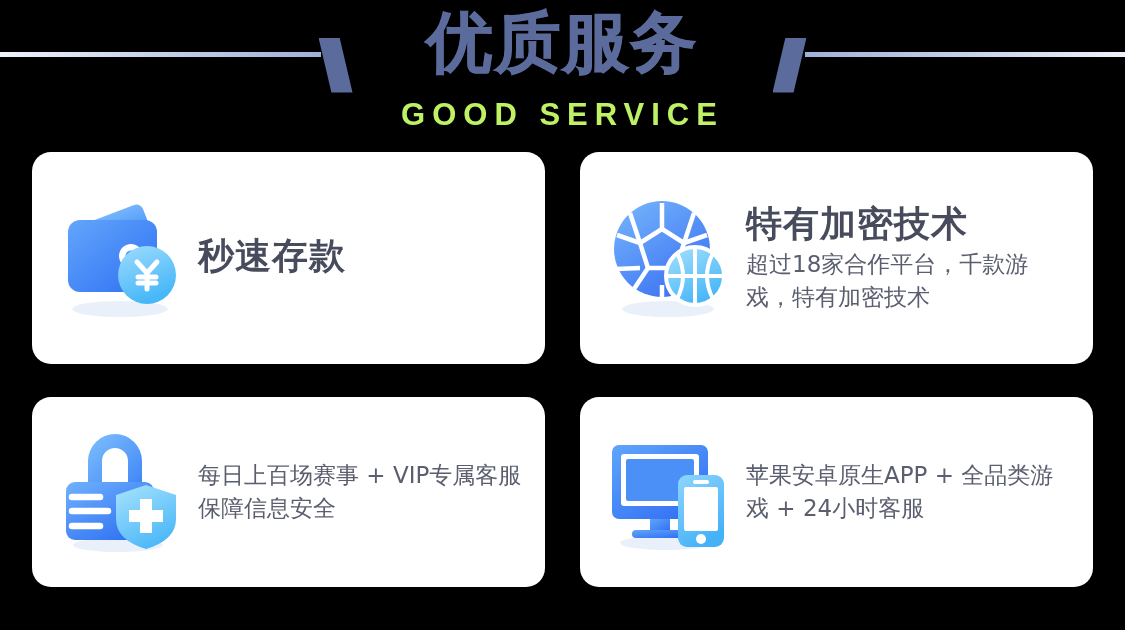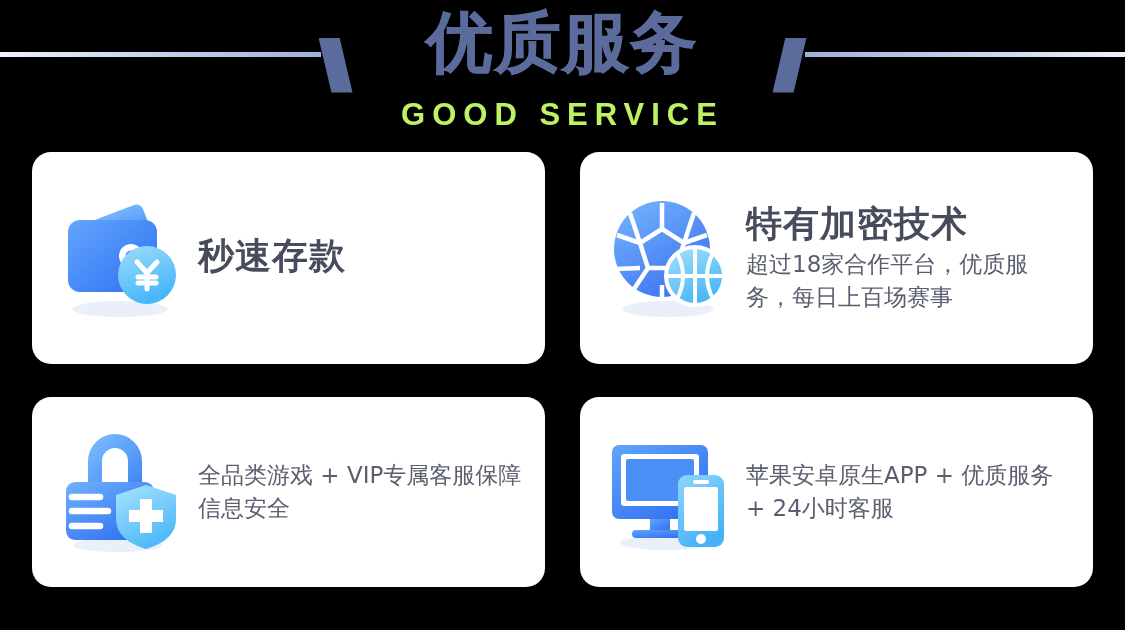--- a/index.html
+++ b/index.html
@@ -206,21 +206,21 @@
             <circle cx="89" cy="83" r="29"></circle>
             <path d="M89 54 L89 112"></path>
             <path d="M60 83 L118 83"></path>
             <path d="M71 60 q 12 23 0 46"></path>
             <path d="M107 60 q -12 23 0 46"></path>
           </g>
         </svg>
       </div>
       <div class="card-text">
         <div class="card-title">特有加密技术</div>
-        <div class="card-desc">超过18家合作平台，优质服务，每日上百场赛事</div>
+        <div class="card-desc">超过18家合作平台，千款游戏，特有加密技术</div>
       </div>
     </div>
 
     <div class="card card-3">
       <div class="icon-wrap">
         <svg class="icon-svg" viewBox="0 0 130 130" xmlns="http://www.w3.org/2000/svg">
           <defs>
             <linearGradient id="g3" x1="0" y1="0" x2="0.8" y2="1">
               <stop offset="0%" stop-color="#6fb2fc"></stop>
                 <stop offset="100%" stop-color="#2f6ff3"></stop>
@@ -240,21 +240,21 @@
           <g stroke="#ffffff" stroke-width="6.5" stroke-linecap="round">
             <path d="M14 70 L42 70"></path>
             <path d="M14 84 L50 84"></path>
             <path d="M14 99 L42 99"></path>
           </g>
           <path d="M88 58 L118 68 L118 92 q0 21 -30 30 q-30 -9 -30 -30 L58 68 Z" fill="url(#g3c)"></path>
           <path d="M82 72 h12 v11 h11 v12 h-11 v11 h-12 v-11 h-11 v-12 h11 z" fill="#ffffff"></path>
         </svg>
       </div>
       <div class="card-text">
-        <div class="card-desc">全品类游戏 + VIP专属客服保障信息安全</div>
+        <div class="card-desc">每日上百场赛事 + VIP专属客服保障信息安全</div>
       </div>
     </div>
 
     <div class="card card-4">
       <div class="icon-wrap">
         <svg class="icon-svg" viewBox="0 0 130 130" xmlns="http://www.w3.org/2000/svg">
           <defs>
             <linearGradient id="g4" x1="0" y1="0" x2="0.8" y2="1">
               <stop offset="0%" stop-color="#5fa5fb"></stop>
                 <stop offset="100%" stop-color="#3370f3"></stop>
@@ -270,18 +270,18 @@
           <rect x="20" y="32" width="68" height="42" rx="2" fill="#4a90f7"></rect>
           <rect x="44" y="92" width="20" height="14" fill="url(#g4)"></rect>
           <rect x="26" y="103" width="58" height="8" rx="4" fill="url(#g4)"></rect>
           <rect x="72" y="48" width="46" height="72" rx="9" fill="url(#g4b)"></rect>
           <rect x="78" y="60" width="34" height="44" rx="2" fill="#ffffff"></rect>
           <rect x="87" y="53" width="16" height="4" rx="2" fill="#ffffff"></rect>
           <circle cx="95" cy="112" r="5" fill="#ffffff"></circle>
         </svg>
       </div>
       <div class="card-text">
-        <div class="card-desc">苹果安卓原生APP + 优质服务 + 24小时客服</div>
+        <div class="card-desc">苹果安卓原生APP + 全品类游戏 + 24小时客服</div>
       </div>
     </div>
 
   </div>
 </div>
 
 </body></html>

